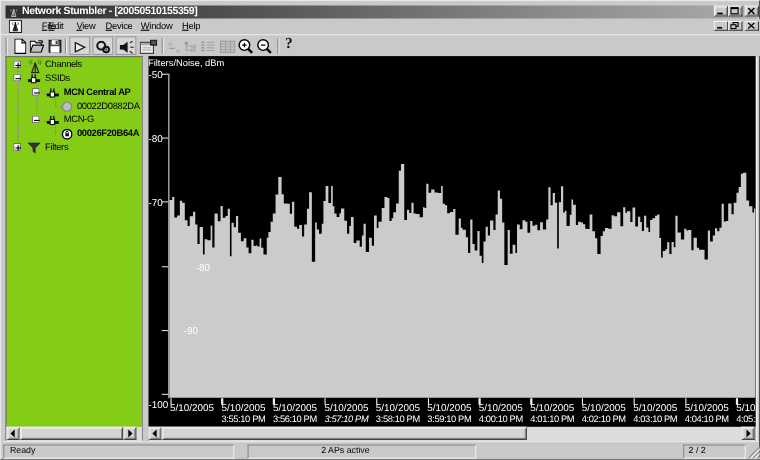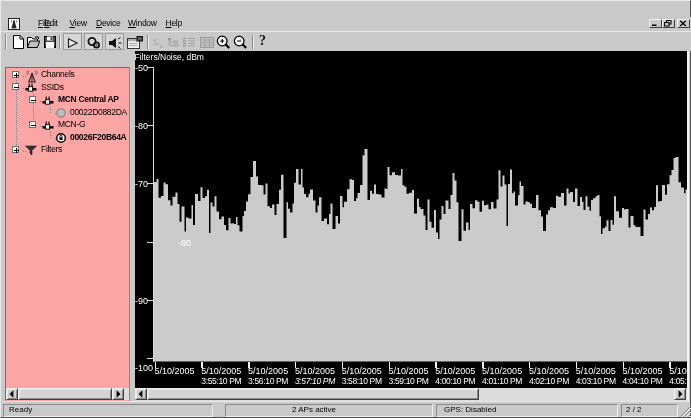--- a/index.html
+++ b/index.html
@@ -23,41 +23,65 @@
 #menubar{position:absolute;left:0;top:16px;width:691px;height:14px;background:#C9C9C9;}
 .mitem{position:absolute;top:0.5px;height:11px;line-height:11px;font-size:8.5px;letter-spacing:-0.25px;color:#000;}
 .mitem u{text-decoration:underline;}
 #toolbar{position:absolute;left:0;top:30px;width:691px;height:20px;background:#C9C9C9;
 border-top:1px solid #E8E8E8;}
 .tsep{position:absolute;top:3px;width:2px;height:14px;
 border-left:1px solid #8a8a8a;border-right:1px solid #EFEFEF;}
 .tbox{position:absolute;top:1px;width:19px;height:17px;background:#D6D6D6;
 border:1px solid #9a9a9a;}
 #client{position:absolute;left:4px;top:50px;width:683px;height:350px;background:#C9C9C9;}
-#treepanel{position:absolute;left:0px;top:16px;width:125px;height:350px;background:#fca5a5;
+#treepanel{position:absolute;left:0px;top:0px;width:125px;height:350px;background:#84cc16;
 border-top:1px solid #6e6e6e;border-left:1px solid #6e6e6e;
 border-right:1px solid #8a8a8a;border-bottom:1px solid #DDD;overflow:hidden;padding-left:40px;}
 #splitter{position:absolute;left:125px;top:0;width:5px;height:350px;background:#C9C9C9;}
 #chart{position:absolute;left:130px;top:0px;width:554px;height:350px;background:#000;overflow:hidden;border-right:2px solid #F2F2F2;}
 .ctext{position:absolute;color:#fff;font-size:9px;white-space:nowrap;}
 #chartsb{position:absolute;left:130px;top:337px;width:552px;height:13px;background:#DCDCDC;}
 #treesb{position:absolute;left:1px;top:337px;width:123px;height:12px;background:#DCDCDC;}
 .sbtn{position:absolute;background:#CFCFCF;
 border-top:1px solid #EFEFEF;border-left:1px solid #EFEFEF;
 border-right:1px solid #404040;border-bottom:1px solid #404040;
 box-shadow:inset 1px 1px 0 #E6E6E6, inset -1px -1px 0 #8a8a8a;}
 #statusbar{position:absolute;left:2px;top:400px;width:687px;height:16px;background:#C9C9C9;
 border-top:1px solid #E8E8E8;font-size:8px;}
 .spanel{position:absolute;top:2px;height:13px;line-height:12px;
 border-top:1px solid #8a8a8a;border-left:1px solid #8a8a8a;
 border-right:1px solid #EFEFEF;border-bottom:1px solid #EFEFEF;color:#000;}
 </style>
 </head>
 <body>
 <div id="win">
+  <div id="titlebar">
+    <svg class="abs" style="left:3px;top:2px" width="9" height="9" viewBox="0 0 9 9">
+      <path d="M4.5 1.5 L6.5 8 L2.5 8 Z" fill="none" stroke="#B8B8B8" stroke-width="0.9"></path>
+      <line x1="4.5" y1="1.5" x2="4.5" y2="8" stroke="#B8B8B8" stroke-width="0.9"></line>
+      <path d="M2.2 1.2 q-1 1.2 0 2.4 M6.8 1.2 q1 1.2 0 2.4" stroke="#999" fill="none" stroke-width="0.7"></path>
+    </svg>
+    <div id="titletext">Network Stumbler - [20050510155359]</div>
+    <div class="wbtn" style="left:644px;top:0px">
+        <svg style="display:block" width="11" height="8">
+          <rect x="2" y="5.5" width="5" height="1.5" fill="#000"></rect>
+        </svg>
+      </div>
+    <div class="wbtn" style="left:657px;top:0px">
+        <svg style="display:block" width="11" height="8">
+          <rect x="1.5" y="1" width="6.5" height="5.5" fill="none" stroke="#000"></rect>
+          <rect x="1.5" y="0.7" width="6.5" height="1.6" fill="#000"></rect>
+        </svg>
+      </div>
+    <div class="wbtn" style="left:672px;top:0px">
+        <svg style="display:block" width="11" height="8">
+          <path d="M2.2 1.2 L7.8 6.8 M7.8 1.2 L2.2 6.8" stroke="#000" stroke-width="1.3"></path>
+        </svg>
+      </div>
+  </div>
   <div id="menubar">
     <svg class="abs" style="left:6.5px;top:1px" width="12" height="12" viewBox="0 0 12 12">
       <rect x="0.5" y="0.5" width="11" height="11" fill="#fff" stroke="#222"></rect>
       <path d="M6 3 L8.2 10 L3.8 10 Z" fill="#444" stroke="#111" stroke-width="0.8"></path>
       <line x1="6" y1="2" x2="6" y2="10" stroke="#111" stroke-width="1"></line>
       <path d="M3.8 2.2 q-1.2 1.3 0 2.6 M8.2 2.2 q1.2 1.3 0 2.6" stroke="#333" fill="none" stroke-width="0.7"></path>
     </svg>
     <div class="mitem" style="left:37px"><u>F</u>ile</div>
     <div class="mitem" style="left:43px"><u>E</u>dit</div>
     <div class="mitem" style="left:68.5px"><u>V</u>iew</div>
@@ -226,21 +250,21 @@
 <div class="abs" style="left:17.5px;top:16px;width:1px;height:294.5px;background:#D8D8D8;"></div>
 <div class="abs" style="left:12px;top:16.0px;width:6px;height:1px;background:#D8D8D8;"></div>
 <div class="ctext" style="left:0px;top:12.0px;width:11.5px;text-align:right;">-50</div>
 <div class="abs" style="left:12px;top:74.2px;width:6px;height:1px;background:#D8D8D8;"></div>
 <div class="ctext" style="left:0px;top:70.2px;width:11.5px;text-align:right;">-80</div>
 <div class="abs" style="left:12px;top:132.4px;width:6px;height:1px;background:#D8D8D8;"></div>
 <div class="ctext" style="left:0px;top:128.4px;width:11.5px;text-align:right;">-70</div>
 <div class="abs" style="left:12px;top:190.60000000000002px;width:6px;height:1px;background:#D8D8D8;"></div>
 <div class="ctext" style="left:0px;top:186.60000000000002px;width:11.5px;text-align:right;margin-left:43px;">-80</div>
 <div class="abs" style="left:12px;top:248.8px;width:6px;height:1px;background:#D8D8D8;"></div>
-<div class="ctext" style="left:0px;top:244.8px;width:11.5px;text-align:right;">-90</div>
+<div class="ctext" style="left:0px;top:244.8px;width:11.5px;text-align:right;padding-left:32px;">-90</div>
 <div class="abs" style="left:12px;top:307.0px;width:6px;height:1px;background:#D8D8D8;"></div>
 <div class="ctext" style="left:0px;top:311.5px;width:6px;text-align:left;">-100</div>
 <div class="abs" style="left:19.5px;top:310.5px;width:1.5px;height:6px;background:#F2F2F2;"></div>
 <div class="ctext" style="left:19.5px;top:314.5px;">5/10/2005</div>
 <div class="ctext" style="left:19.5px;top:343px;font-size:10px;letter-spacing:-0.35px;text-decoration:underline;">3:54:10 PM</div>
 <div class="abs" style="left:66.3px;top:310.5px;width:1.5px;height:6px;background:#F2F2F2;"></div>
 <div class="ctext" style="left:66.3px;top:314.5px;">5/10/2005</div>
 <div class="ctext" style="left:66.3px;top:324.5px;font-size:8.5px;letter-spacing:-0.35px;">3:55:10 PM</div>
 <div class="abs" style="left:113.1px;top:310.5px;width:1.5px;height:6px;background:#F2F2F2;"></div>
 <div class="ctext" style="left:113.1px;top:314.5px;">5/10/2005</div>
@@ -300,23 +324,20 @@
 <div class="sbtn" style="left:12px;top:0px;width:332px;height:12px;background:#D4D4D4;"></div>
       </div>
   </div>
   <div id="statusbar">
     <div class="spanel" style="left:0px;width:210px;">
         <span style="position:absolute;left:5px;top:-1px">Ready</span>
       </div>
     <div class="spanel" style="left:222px;width:208px;">
         <span style="position:absolute;left:66px;top:-1px">2 APs active</span>
       </div>
-    <div class="spanel" style="left:433px;width:182px;">
-        <span style="position:absolute;left:7px;top:-1px">GPS: Disabled</span>
-      </div>
     <div class="spanel" style="left:618px;width:57px;">
         <span style="position:absolute;left:4px;top:-1px">2 / 2</span>
       </div>
     <svg class="abs" style="left:677px;top:3px" width="12" height="12">
       <path d="M11 1 L1 11 M11 5 L5 11 M11 9 L9 11" stroke="#8a8a8a" stroke-width="1"></path>
       <path d="M12 2 L2 12 M12 6 L6 12 M12 10 L10 12" stroke="#F0F0F0" stroke-width="1"></path>
     </svg>
   </div>
 </div>
 

